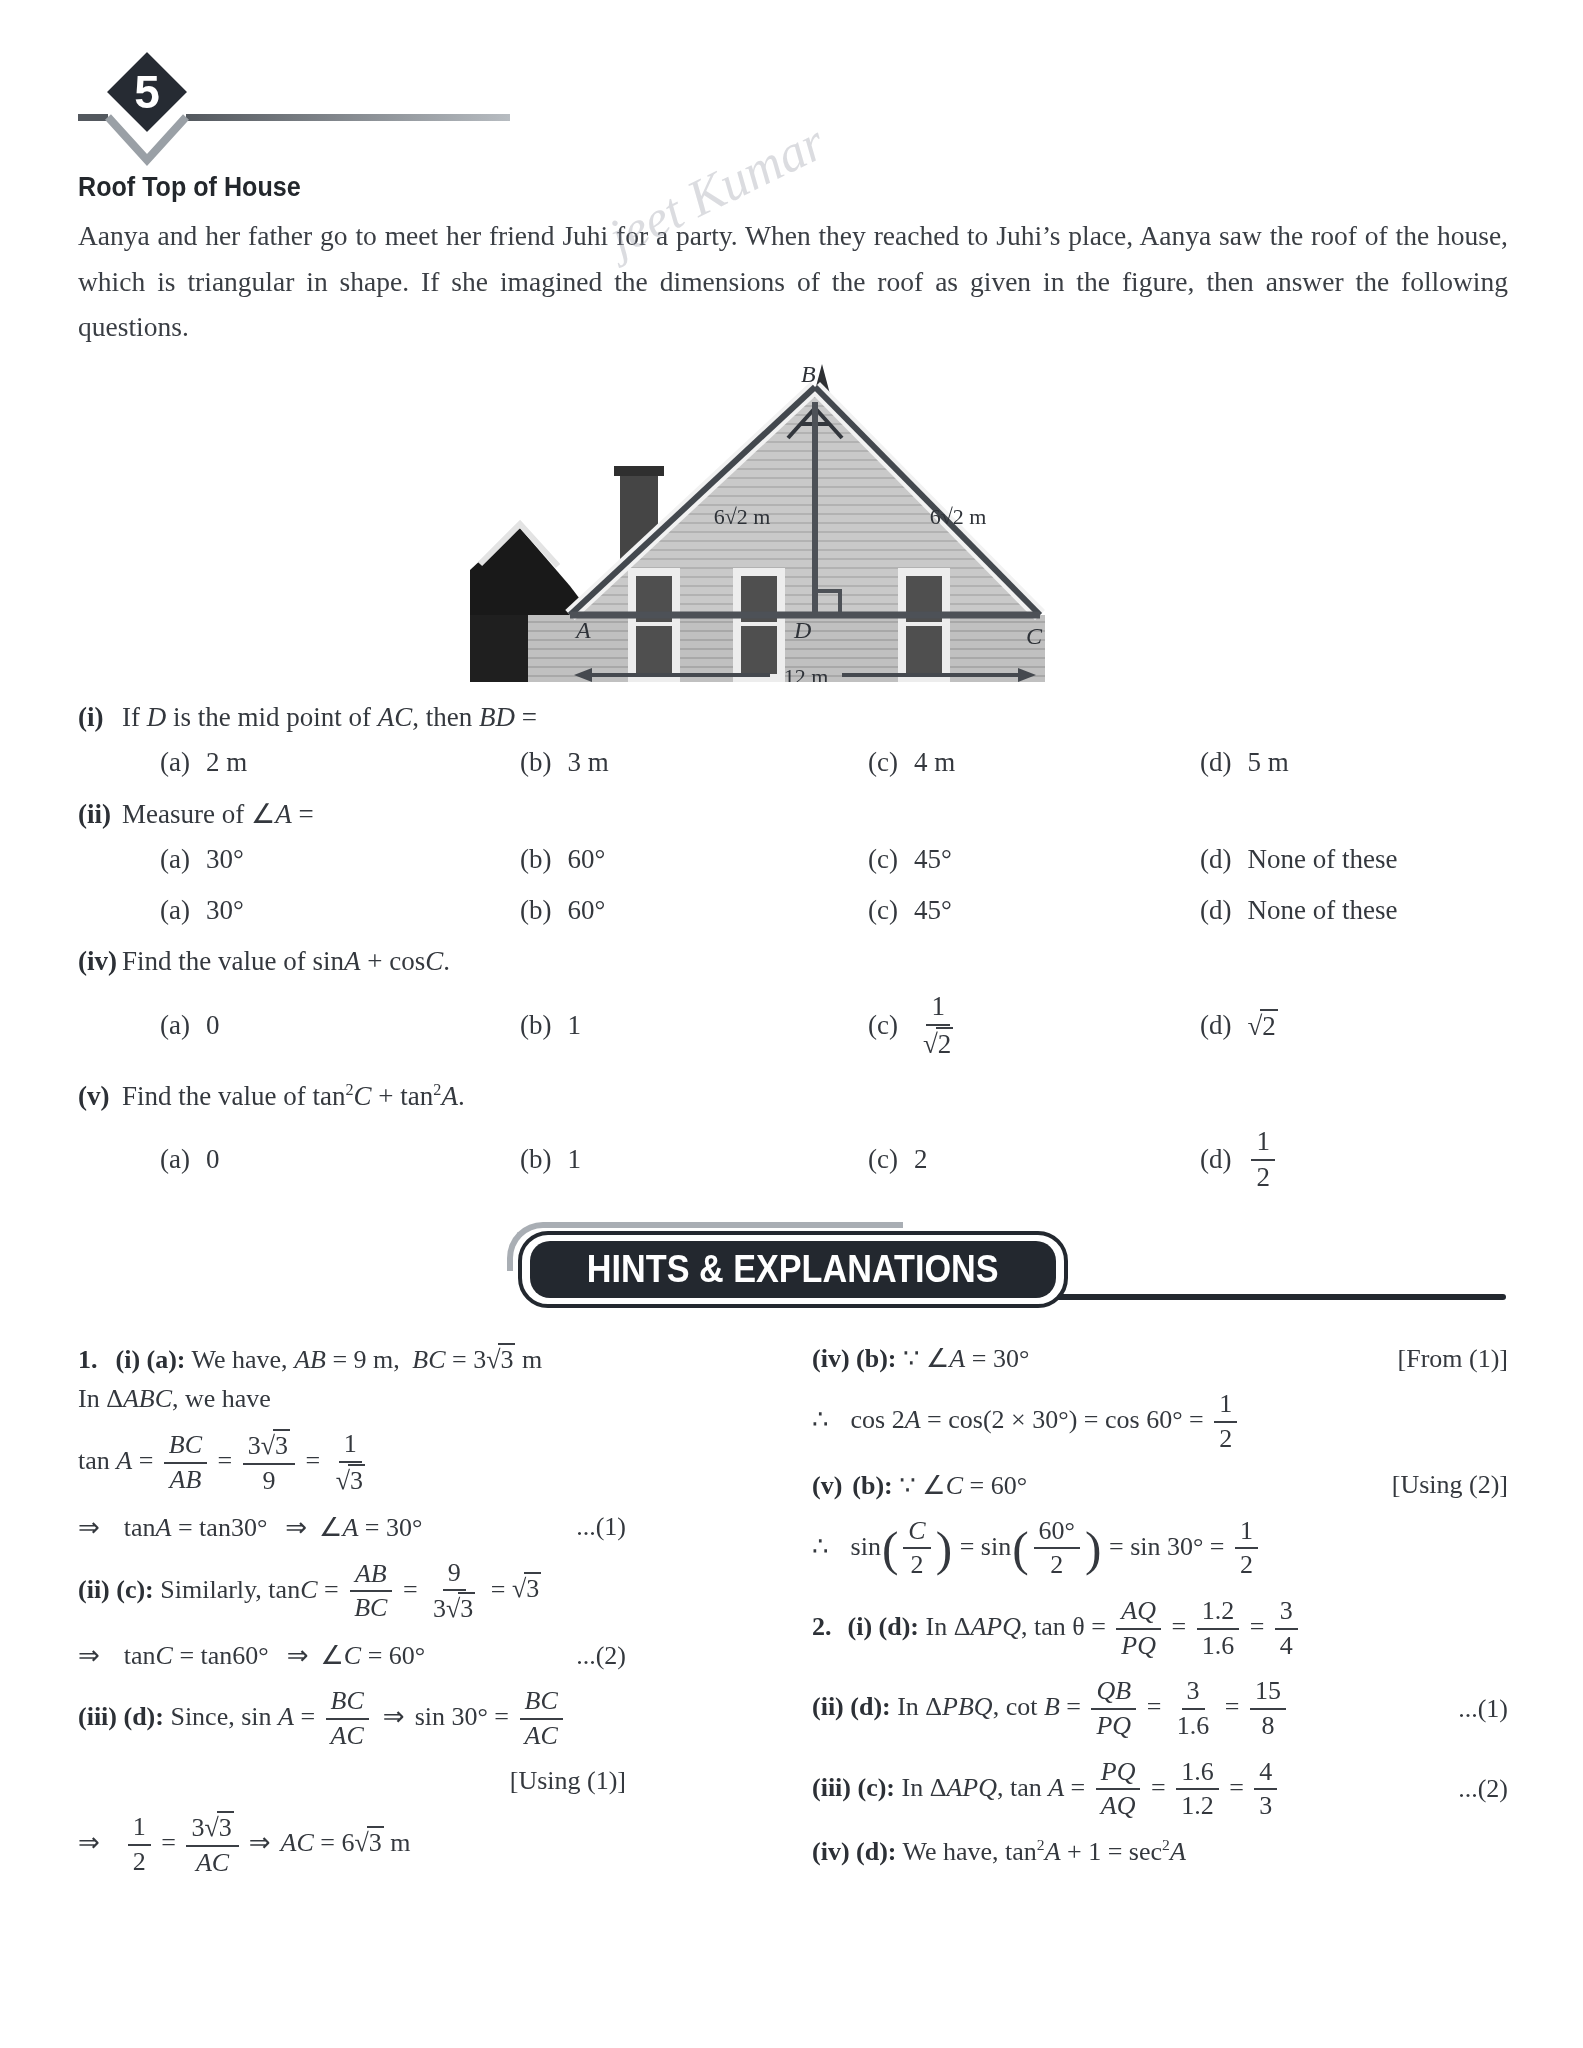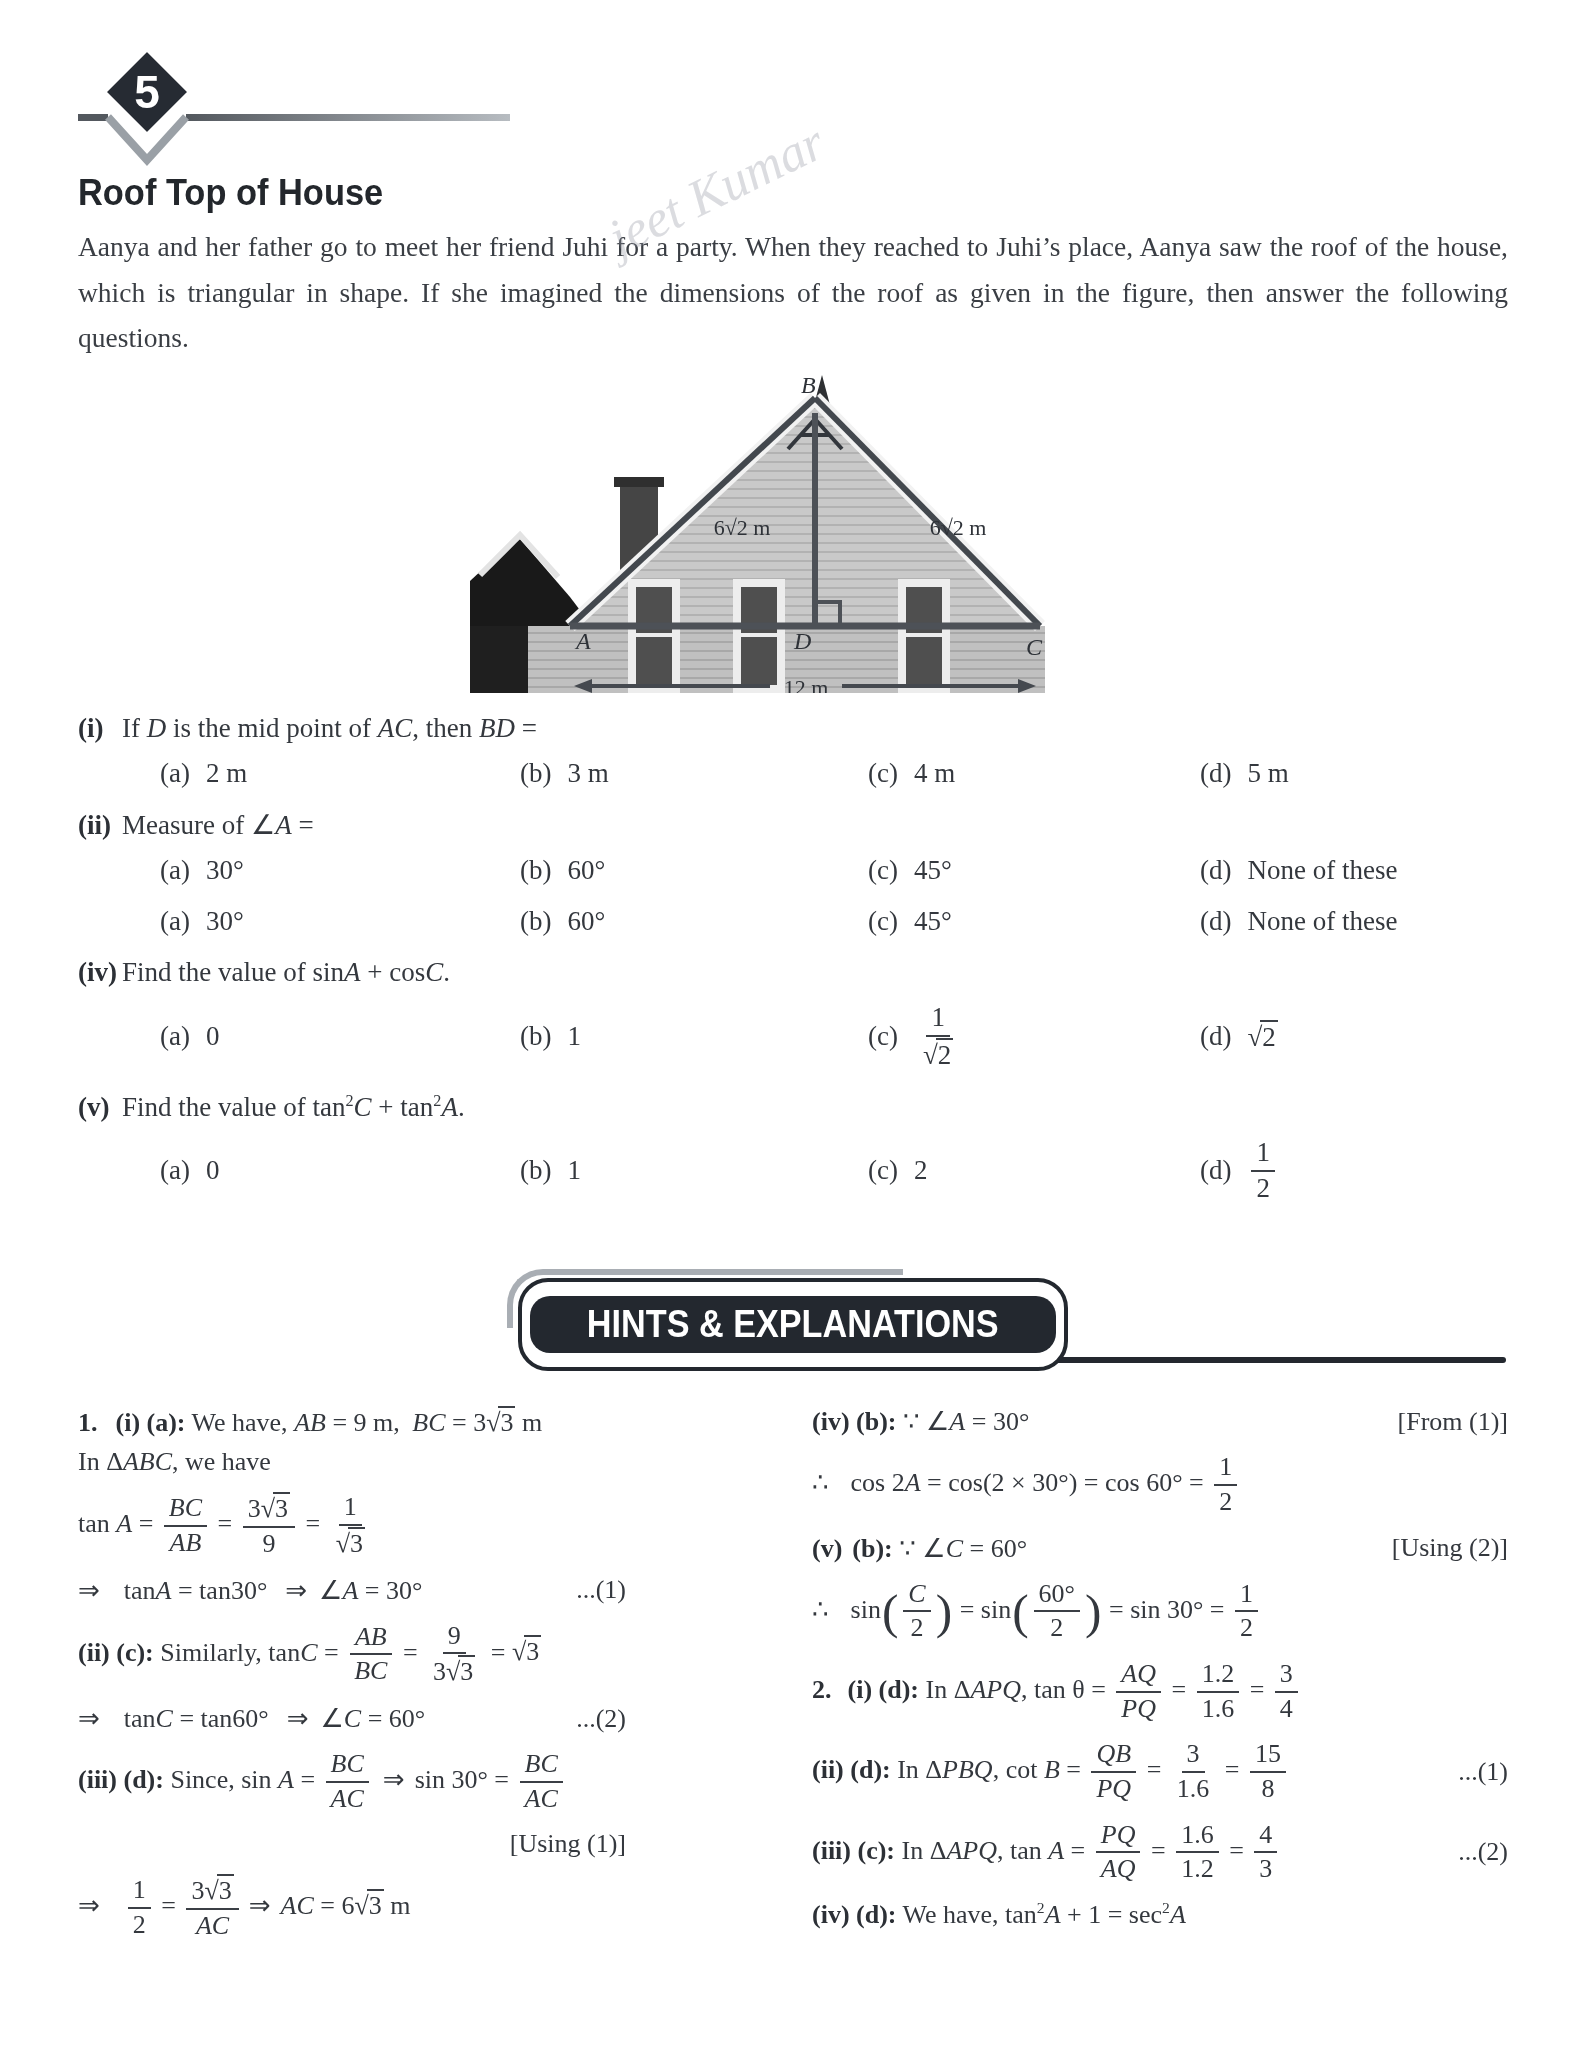--- a/index.html
+++ b/index.html
@@ -2,39 +2,39 @@
 <html><head>
 <meta charset="utf-8">
 <style>
   html,body{margin:0;padding:0;background:#e9e9e9;}
   .page{position:relative;width:1583px;height:2048px;background:#ffffff;box-sizing:border-box;
         padding:0 75px 0 78px;overflow:hidden;font-family:"Liberation Serif",serif;color:#34383e;}
   
   .hdr{margin-top:30px;}
   .hdr svg{display:block;}
   h1.title{margin:2px 0 10px 0;font-family:"Liberation Sans",sans-serif;font-weight:700;
-           font-size:37px;color:#23272c;letter-spacing:0;}
+           font-size:27px;color:#23272c;letter-spacing:0;}
   h1.title .cond{display:inline-block;transform:scaleX(.93);transform-origin:0 50%;}
   p.intro{margin:0;font-size:27.5px;line-height:1.66;text-align:justify;color:#3a3e44;}
   .watermark{position:absolute;left:600px;top:160px;transform:rotate(-26deg);
              font-style:italic;font-size:52px;color:rgba(145,150,160,.33);pointer-events:none;}
   
   figure.house{margin:12px 0 0 392px;width:640px;height:320px;}
   
   .questions{margin-top:20px;font-size:27px;}
   .q-block{margin-top:20px;}
   .q-row{display:flex;align-items:baseline;}
   .q-num{font-weight:700;min-width:44px;color:#2c3036;}
   .q-text{display:inline-block;}
   .opt-row{display:grid;grid-template-columns:360px 348px 332px auto;margin:14px 0 0 82px;align-items:center;}
   .opt{display:flex;align-items:center;}
   .opt-label{margin-right:16px;}
   
   .banner-row{position:relative;display:flex;justify-content:center;margin:38px 0 24px 0;}
-  .banner-outer{position:relative;background:#fff;border:4px solid #23282f;border-radius:30px;padding:14px 8px;z-index:1;margin-top:36px;}
+  .banner-outer{position:relative;background:#fff;border:4px solid #23282f;border-radius:30px;padding:6px 8px;z-index:1;}
   .banner-outer::before{content:'';position:absolute;top:-13px;left:-15px;width:72%;height:62%;
                         border-top:6px solid #a9aeb4;border-left:6px solid #a9aeb4;border-top-left-radius:36px;}
   .banner-inner{position:relative;background:#23282f;color:#fff;border-radius:20px;padding:7px 34px;
                 font-family:"Liberation Sans",sans-serif;font-weight:700;font-size:38px;}
   .banner-inner .cond{display:inline-block;transform:scaleX(.9);transform-origin:50% 50%;}
   .banner-rule{position:absolute;left:calc(50% + 258px);right:2px;bottom:8px;height:6px;
                background:#23282f;border-radius:4px;}
   
   .solutions{display:flex;gap:186px;margin-top:26px;font-size:26px;color:#34383e;}
   .col-left{width:548px;flex:none;}

